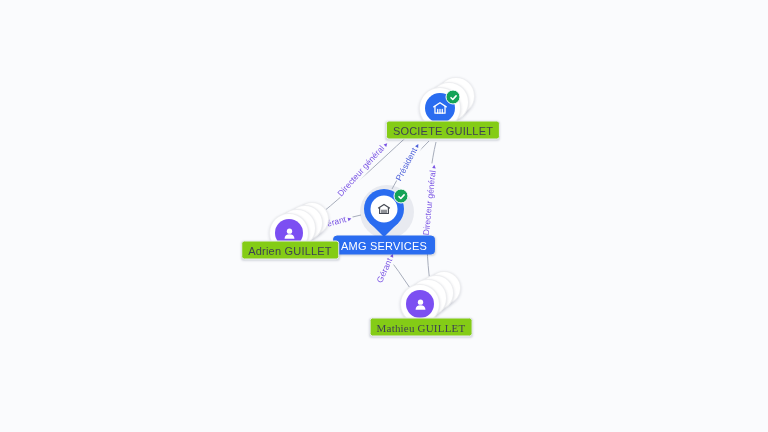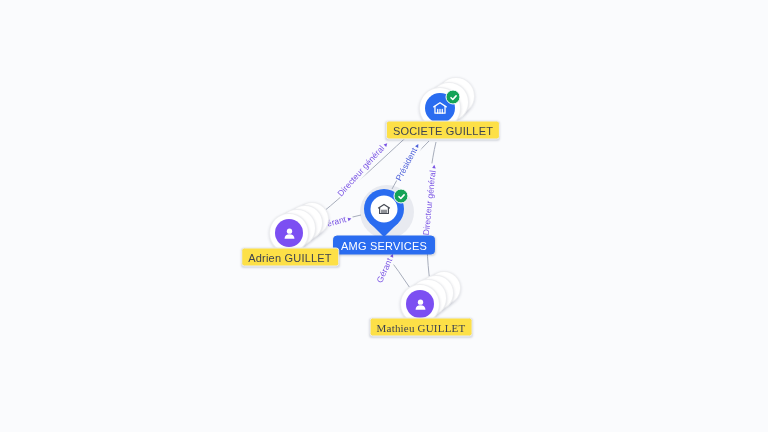--- a/index.html
+++ b/index.html
@@ -29,21 +29,21 @@
   .avatar{z-index:5;display:flex;align-items:center;justify-content:center;}
   .avatar.company{background:var(--company-blue);}
   .avatar.person{background:var(--person-purple);}
   .badge{position:absolute;width:15px;height:15px;border-radius:50%;
     background:var(--verified-green);border:1.5px solid #fff;box-sizing:border-box;
     transform:translate(-50%,-50%);z-index:6;display:flex;align-items:center;justify-content:center;}
   .halo{background:rgba(140,150,175,.16);z-index:1;}
 
   
   .node-label{position:absolute;transform:translate(-50%,-50%);z-index:7;white-space:nowrap;
-    background:#fde047;color:var(--node-label-text);font-size:11px;letter-spacing:.2px;
+    background:#84cc16;color:var(--node-label-text);font-size:11px;letter-spacing:.2px;
     padding:2.5px 6px;border-radius:3px;border:1px solid #ebedf2;
     box-shadow:0 1px 2px rgba(50,60,90,.18);}
   .node-label.selected{background:var(--company-blue);color:#fff;border-color:var(--company-blue);
     border-radius:4px;padding:2.5px 7px;}
 
   .pin{position:absolute;z-index:5;}
   .glyph{display:block;}
 </style>
 </head>
 <body>
@@ -114,21 +114,21 @@
     <div class="circle stack-circle" style="left:312px;top:219px;width:34px;height:34px;"></div>
     <div class="circle stack-circle" style="left:305px;top:223px;width:36px;height:36px;"></div>
     <div class="circle stack-circle" style="left:297px;top:228px;width:38px;height:38px;"></div>
     <div class="circle stack-circle" style="left:289px;top:233px;width:40px;height:40px;"></div>
     <div class="circle avatar person" style="left:289px;top:233px;width:28px;height:28px;">
       <svg class="glyph" width="15" height="15" viewBox="0 0 14 14">
         <circle cx="7" cy="4.8" r="2.5" fill="#fff"></circle>
         <path d="M2.4 11.8 C2.4 9.2 4.4 7.8 7 7.8 C9.6 7.8 11.6 9.2 11.6 11.8 Z" fill="#fff"></path>
       </svg>
     </div>
-    <div class="node-label" style="left:290px;top:257px;">Adrien GUILLET</div>
+    <div class="node-label" style="left:290px;top:250px;">Adrien GUILLET</div>
   </div>
 
   <div>
     <div class="circle stack-circle" style="left:444px;top:288px;width:34px;height:34px;"></div>
     <div class="circle stack-circle" style="left:436px;top:293px;width:36px;height:36px;"></div>
     <div class="circle stack-circle" style="left:428px;top:298px;width:38px;height:38px;"></div>
     <div class="circle stack-circle" style="left:420px;top:304px;width:40px;height:40px;"></div>
     <div class="circle avatar person" style="left:420px;top:304px;width:28px;height:28px;">
       <svg class="glyph" width="15" height="15" viewBox="0 0 14 14">
         <circle cx="7" cy="4.8" r="2.5" fill="#fff"></circle>

